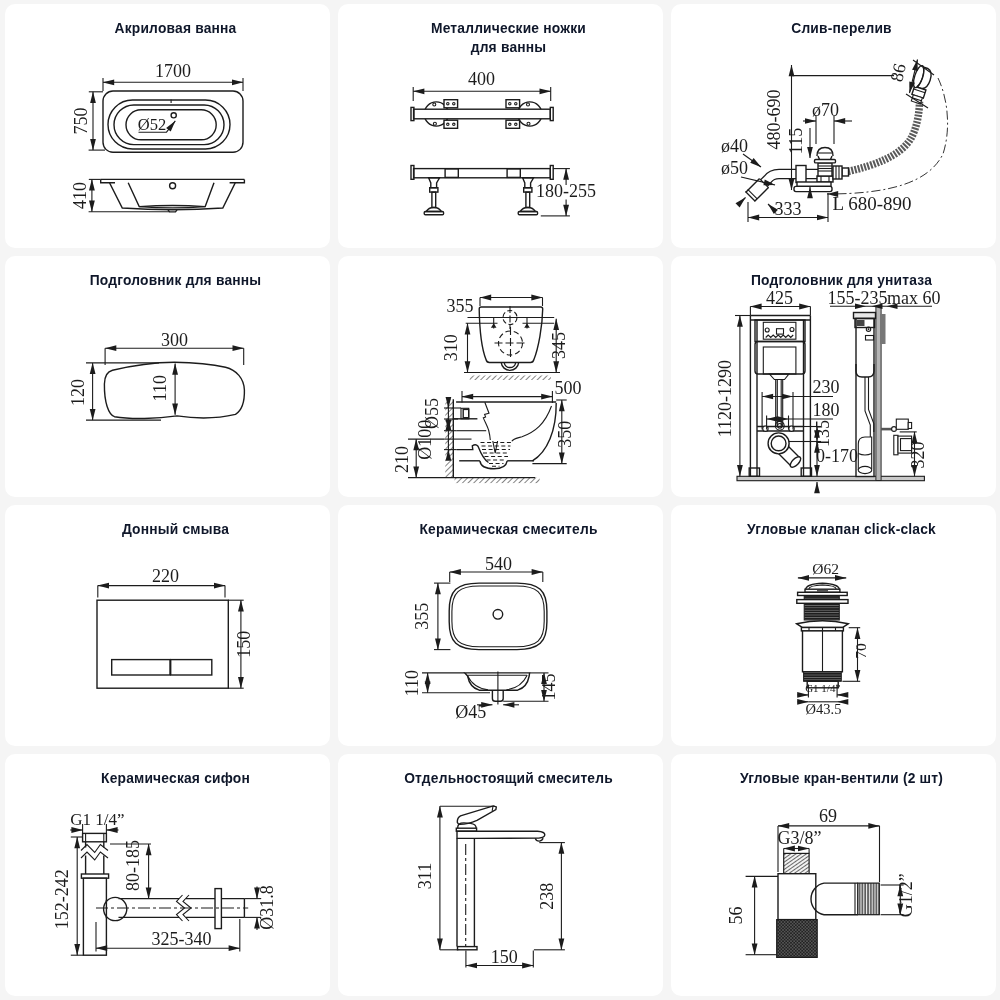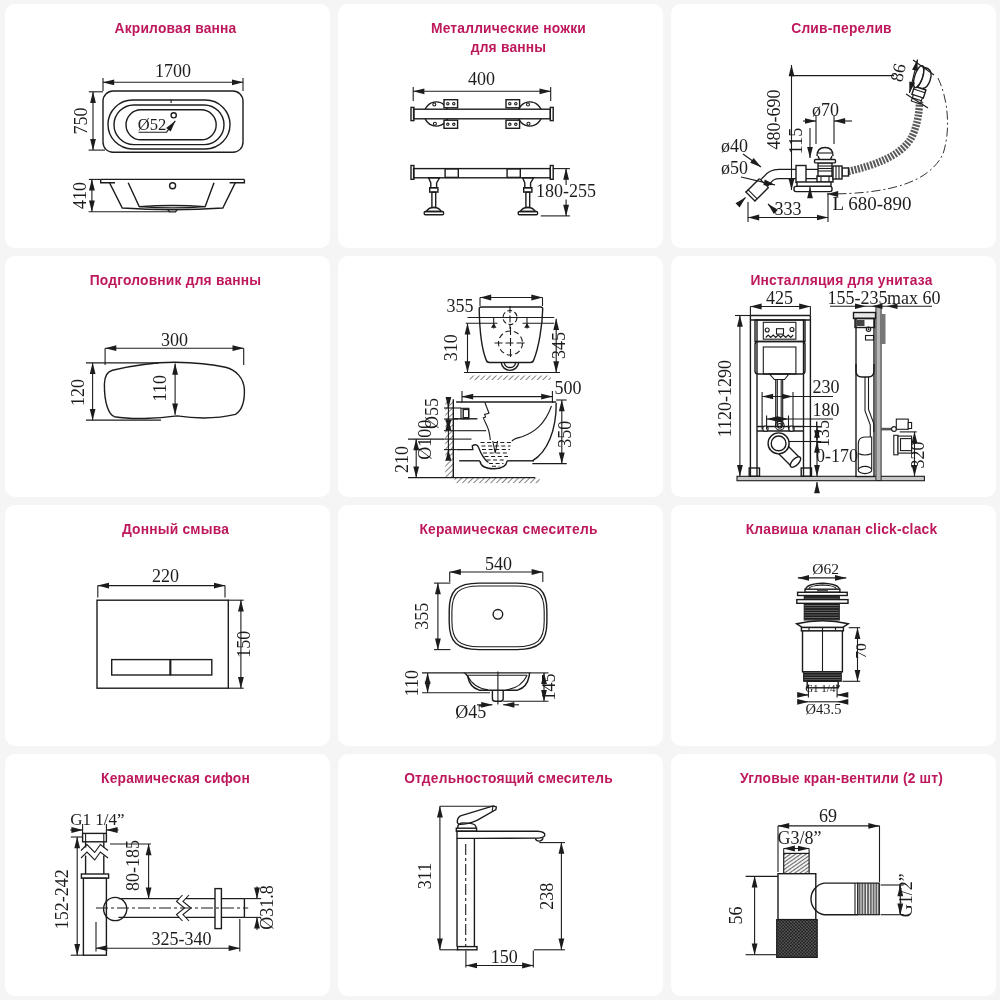--- a/index.html
+++ b/index.html
@@ -1,18 +1,18 @@
 <!DOCTYPE html>
 <html><head>
 <meta charset="utf-8">
 <style>
 html,body{margin:0;padding:0;}
 body{width:1000px;height:1000px;background:#f5f5f5;font-family:"Liberation Sans",sans-serif;position:relative;overflow:hidden;}
 .cell{position:absolute;background:#fff;border-radius:10px;}
-.title{position:absolute;top:15px;left:16px;right:0;text-align:center;font-weight:bold;font-size:13.8px;color:#be185d;line-height:1.38;letter-spacing:0.2px;}
+.title{position:absolute;top:15px;left:16px;right:0;text-align:center;font-weight:bold;font-size:13.8px;color:#0f172a;line-height:1.38;letter-spacing:0.2px;}
 svg{position:absolute;left:0;top:0;}
 svg text{font-family:"Liberation Serif",serif;fill:#1c1c1c;}
 .d{stroke:#1c1c1c;fill:none;stroke-width:1.4;}
 .t{stroke:#1c1c1c;fill:none;stroke-width:1.1;}
 .f{fill:#1c1c1c;stroke:none;}
 </style>
 </head>
 <body>
 
 <div class="cell" style="left:5px;top:4px;width:325px;height:244px;">
@@ -269,21 +269,21 @@
 <text x="100" y="157.5" font-size="18" text-anchor="middle" transform="rotate(-90 100 157.5)">Ø55</text>
 <text x="93.5" y="183.8" font-size="18" text-anchor="middle" transform="rotate(-90 93.5 183.8)">Ø100</text>
 <line class="t" x1="78.2" y1="183.1" x2="78.2" y2="221.6" marker-start="url(#ar)" marker-end="url(#ar)"></line>
 <line class="t" x1="70" y1="183.1" x2="106.2" y2="183.1"></line>
 <line class="t" x1="70" y1="221.6" x2="106" y2="221.6"></line>
 <text x="70.5" y="203.4" font-size="18" text-anchor="middle" transform="rotate(-90 70.5 203.4)">210</text>
 </svg>
 </div>
 
 <div class="cell" style="left:671px;top:256px;width:325px;height:241px;">
-<div class="title">Инсталляция для унитаза</div>
+<div class="title">Подголовник для унитаза</div>
 <svg width="325" height="241" viewBox="0 0 325 241">
 <rect x="66" y="220.3" width="187.4" height="4.4" fill="#c9c9c9" stroke="#1c1c1c" stroke-width="1.1"></rect>
 <line class="d" x1="79.4" y1="59.5" x2="79.4" y2="220.3"></line>
 <line class="d" x1="86" y1="64" x2="86" y2="220.3"></line>
 <line class="d" x1="132.5" y1="64" x2="132.5" y2="220.3"></line>
 <line class="d" x1="139.4" y1="59.5" x2="139.4" y2="220.3"></line>
 <line class="d" x1="79.4" y1="59.5" x2="139.4" y2="59.5"></line>
 <line class="d" x1="79.4" y1="64" x2="139.4" y2="64"></line>
 <rect class="d" x="78.2" y="212" width="10.3" height="8.3"></rect>
 <rect class="d" x="130.2" y="212" width="10.3" height="8.3"></rect>
@@ -420,21 +420,21 @@
 <line class="t" x1="165.2" y1="196.2" x2="210.5" y2="196.2"></line>
 <text x="216.5" y="182" font-size="18" text-anchor="middle" transform="rotate(-90 216.5 182)">145</text>
 
 <line class="t" x1="139" y1="199.8" x2="154.4" y2="199.8" marker-end="url(#ar)"></line>
 <line class="t" x1="181" y1="199.8" x2="165.2" y2="199.8" marker-end="url(#ar)"></line>
 <text x="132.8" y="212.5" font-size="18" text-anchor="middle">Ø45</text>
 </svg>
 </div>
 
 <div class="cell" style="left:671px;top:505px;width:325px;height:241px;">
-<div class="title">Клавиша клапан click-clack</div>
+<div class="title">Угловые клапан click-clack</div>
 <svg width="325" height="241" viewBox="0 0 325 241">
 <defs>
 <pattern id="thr" width="4" height="2.4" patternUnits="userSpaceOnUse">
           <rect width="4" height="2.4" fill="#1e1e1e"></rect>
           <line x1="0" y1="2" x2="4" y2="2" stroke="#888" stroke-width="0.7"></line>
         </pattern>
 </defs>
 <line class="t" x1="151.5" y1="86" x2="151.5" y2="183" stroke-width="0.9"></line>
 
 <path class="d" d="M134.7,84.2 Q135.5,78.8 151.5,78.2 Q167.5,78.8 168.3,84.2" style="fill:#fff"></path>

